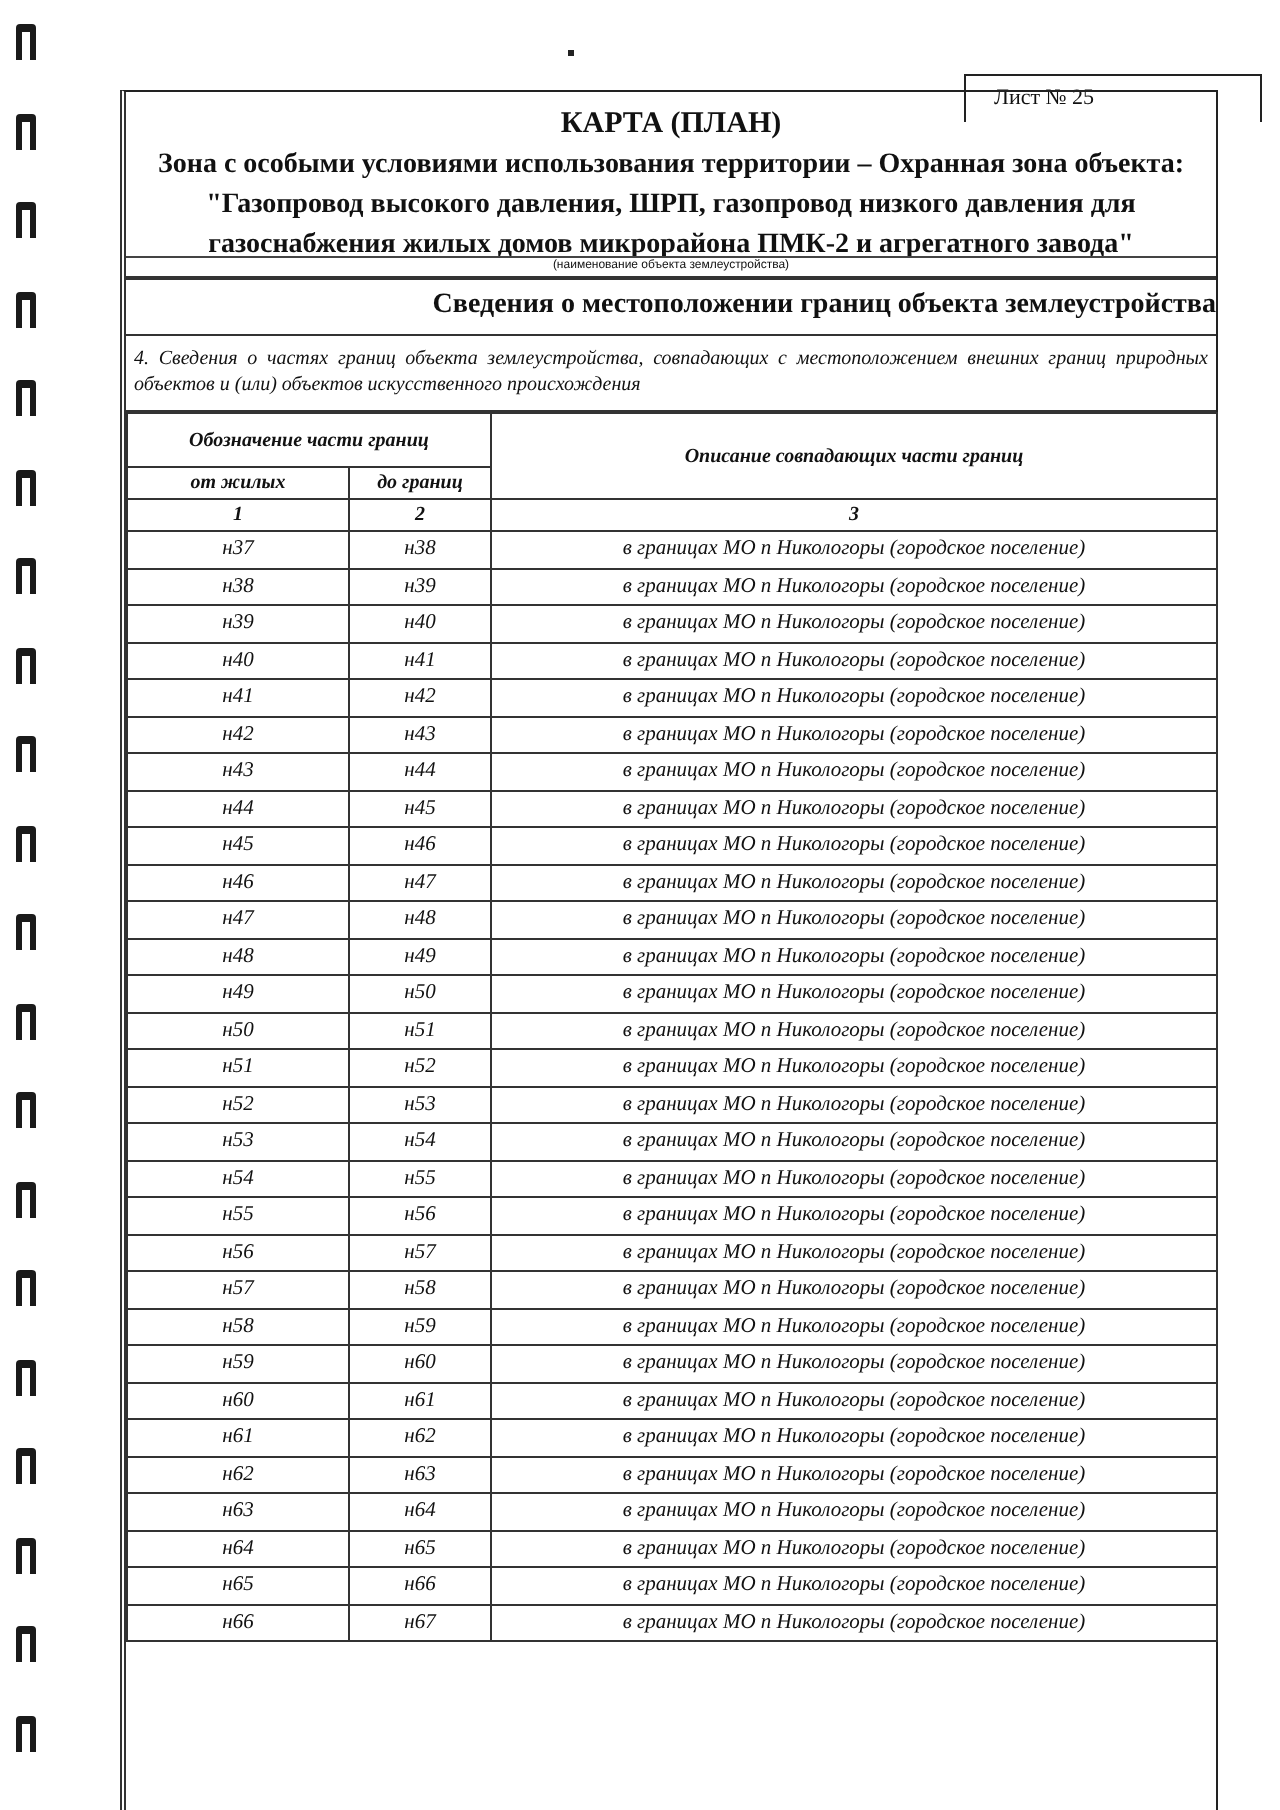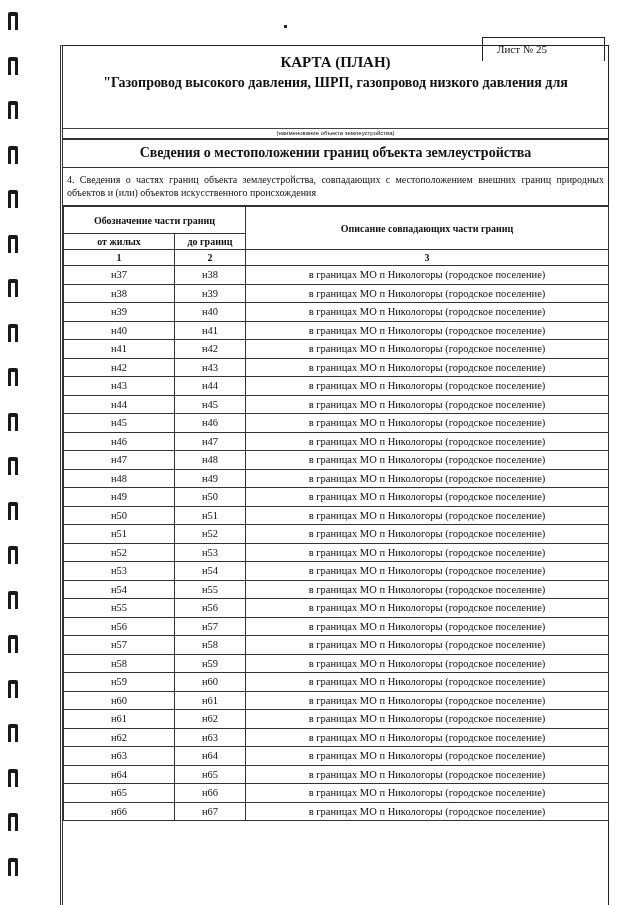--- a/index.html
+++ b/index.html
@@ -8,46 +8,47 @@
     font-family: "Liberation Serif", "DejaVu Serif", serif; color: #111;
   }
   .binding { position: absolute; left: 8px; width: 10px; height: 18px; }
   .binding .leg { position: absolute; top: 2px; width: 3px; height: 16px; background: #1a1a1a; }
   .binding .leg.l { left: 0; }
   .binding .leg.r { right: 0; }
   .binding .top { position: absolute; top: 0; left: 0; right: 0; height: 4px; background: #1a1a1a; border-radius: 2px 2px 0 0; }
   .dot { position: absolute; left: 284px; top: 25px; width: 3px; height: 3px; background: #222; }
 
   .sheet-box {
-    position: absolute; left: 482px; top: 37px; width: 123px; height: 24px;
+    position: absolute; left: 482px; top: 37px; width: 149px; height: 24px;
     border: 1px solid #222; border-bottom: none; box-sizing: border-box;
     font-size: 11px; padding-left: 14px; line-height: 22px;
   }
   .frame {
     position: absolute; left: 60px; top: 45px; width: 549px; height: 898px;
     border: 1px solid #222; border-left: 3px double #333; box-sizing: border-box;
   }
   .title-block { position: absolute; left: 0; top: 0; right: 0; height: 84px; text-align: center; }
   .title1 { font-weight: bold; font-size: 15px; margin-top: 7px; line-height: 18px; }
   .title2 { font-weight: bold; font-size: 14px; line-height: 17px; margin-top: 3px; }
   .caption-line {
     position: absolute; left: 0; right: 0; top: 82px; height: 9px; border-top: 1px solid #444;
     border-bottom: 2px solid #333; font-size: 6px; text-align: center; line-height: 9px; font-family: "Liberation Sans", sans-serif;
   }
   .section-title {
     position: absolute; left: 0; right: 0; top: 93px; height: 28px; border-bottom: 1px solid #333;
-    font-weight: bold; font-size: 14px; text-align: center; line-height: 28px;
+    font-weight: bold; font-size: 14px; text-align: right; line-height: 28px;
   }
   .note {
     position: absolute; left: 0; right: 0; top: 122px; height: 38px; border-bottom: 1px solid #333;
-    font-size: 10px; line-height: 13px; padding: 5px 4px 0 4px; box-sizing: border-box; text-align: justify;
+    font-size: 10px; line-height: 13px; padding: 5px 4px 0 4px; box-sizing: border-box; text-align: justify; font-style: italic;
   }
   table.grid {
     position: absolute; left: 0; top: 160px; width: 546px; border-collapse: collapse; table-layout: fixed;
     font-size: 10.5px;
+    font-style: italic;
   }
   table.grid td, table.grid th {
     border: 1px solid #333; text-align: center; padding: 0; overflow: hidden; white-space: nowrap;
   }
   table.grid th { font-weight: bold; font-size: 10px; }
   .h1 { height: 27px; }
   .h2 { height: 16px; }
   .h3 { height: 16px; }
   .drow td { height: 17.5px; }
 </style>
@@ -158,21 +159,23 @@
   </div>
 <div class="dot"></div>
 
 <div class="sheet-box">
   <span>Лист № 25</span>
 </div>
 
 <div class="frame">
   <div class="title-block">
     <div class="title1">КАРТА (ПЛАН)</div>
+    <div class="title2">Зона с особыми условиями использования территории – Охранная зона объекта:</div>
     <div class="title2">"Газопровод высокого давления, ШРП, газопровод низкого давления для</div>
+    <div class="title2">газоснабжения жилых домов микрорайона ПМК-2 и агрегатного завода"</div>
   </div>
   <div class="caption-line">(наименование объекта землеустройства)</div>
   <div class="section-title">Сведения о местоположении границ объекта землеустройства</div>
   <div class="note">4. Сведения о частях границ объекта землеустройства, совпадающих с местоположением внешних границ природных объектов и (или) объектов искусственного происхождения</div>
 
   <table class="grid">
     <colgroup>
       <col style="width:111px">
         <col style="width:71px">
         <col>

